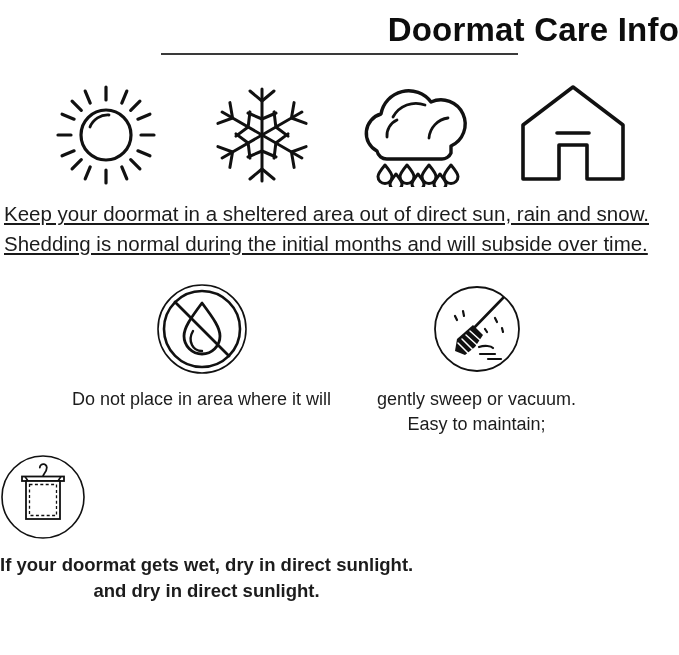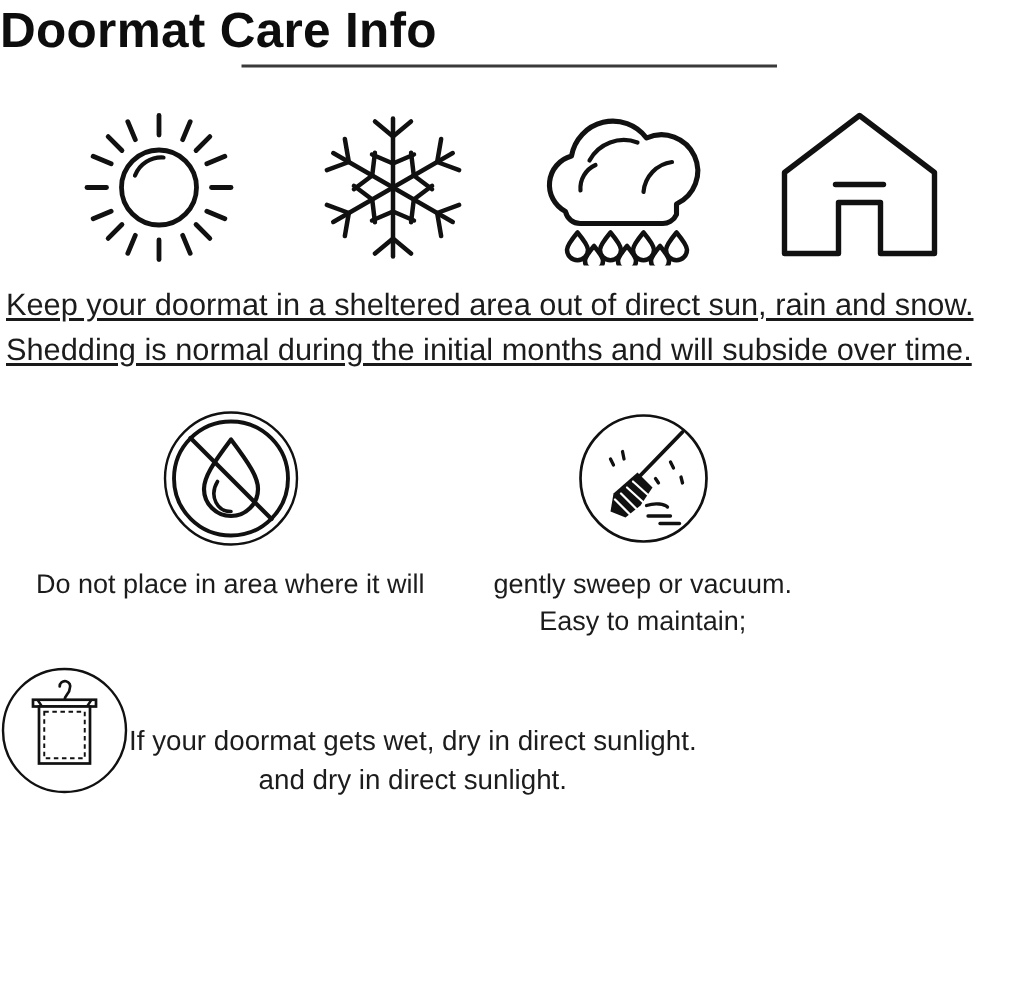--- a/index.html
+++ b/index.html
@@ -12,22 +12,22 @@
     width: 679px;
     height: 655px;
     font-family: "Liberation Sans", "DejaVu Sans", sans-serif;
     color: #1a1a1a;
     overflow: hidden;
     position: relative;
   }
 
   
   .title-block {
-    text-align: left;
-    padding-top: 1px;
+    text-align: right;
+    padding-top: 11px;
   }
   .page-title {
     font-family: "Liberation Sans", "DejaVu Sans", sans-serif;
     font-weight: bold;
     font-size: 33px;
     letter-spacing: 0.2px;
     color: #0d0d0d;
     line-height: 38px;
     margin: 0;
   }
@@ -66,20 +66,21 @@
     color: #1c1c1c;
     white-space: nowrap;
   }
 
   
   .two-col {
     display: flex;
     width: 566px;
     box-sizing: border-box;
     padding: 22px 0 0 16px;
+    margin-left: 48px;
   }
   .col {
     width: 50%;
     display: flex;
     flex-direction: column;
     align-items: center;
   }
   .col-icon {
     height: 96px;
     display: flex;
@@ -92,21 +93,23 @@
     font-size: 18px;
     line-height: 25px;
     color: #1c1c1c;
   }
   .caption-line { white-space: nowrap; }
 
   
   .bottom-block {
     margin-top: 14px;
     display: flex;
-    align-items: flex-end;
+    flex-direction: column;
+    align-items: flex-start;
+    font-weight: bold;
   }
   .bottom-icon {
     height: 92px;
     display: flex;
     align-items: center;
     justify-content: center;
   }
   .bottom-caption {
     margin-top: 9px;
     text-align: center;

